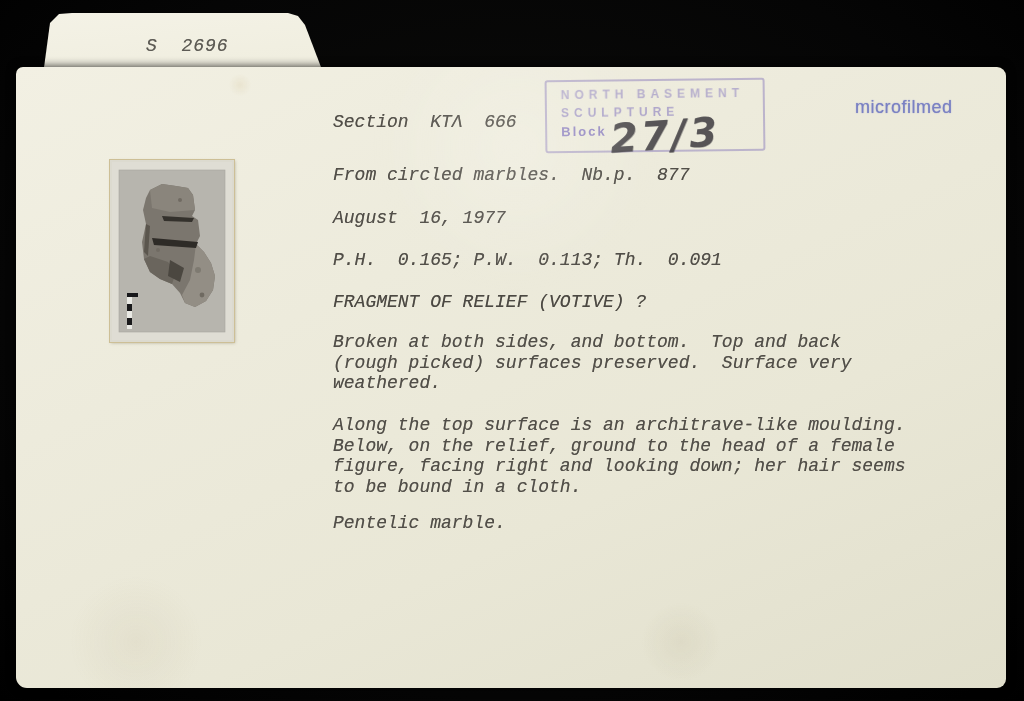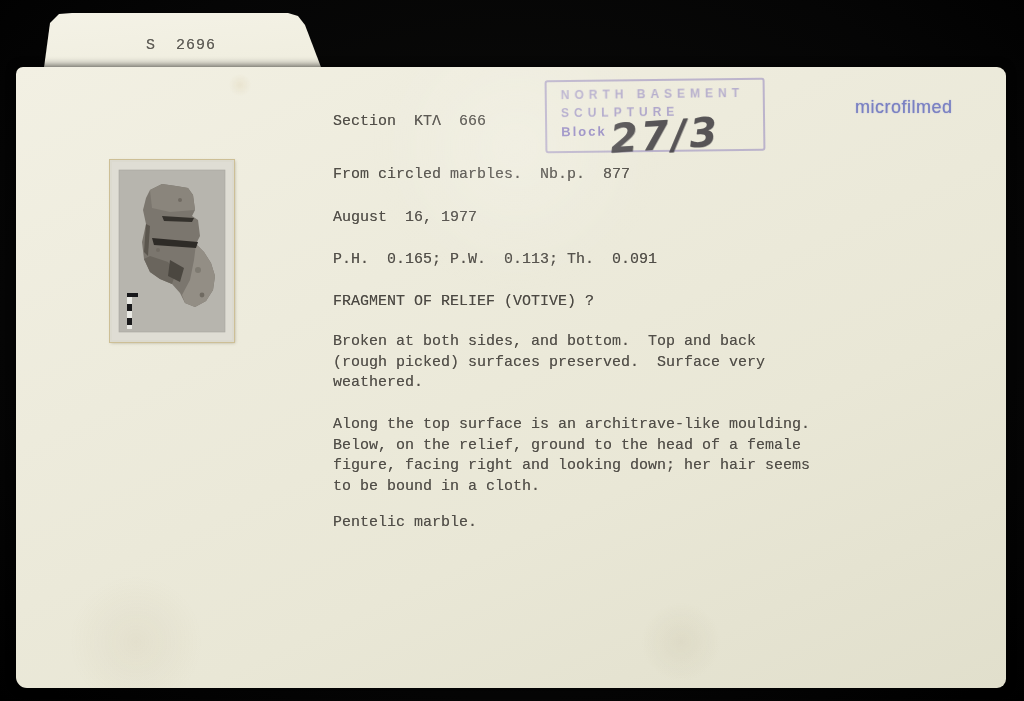--- a/index.html
+++ b/index.html
@@ -20,22 +20,23 @@
     position:absolute;left:16px;top:67px;width:990px;height:621px;border-radius:7px 9px 9px 11px;pointer-events:none;
     background:
       radial-gradient(circle 95px at 120px 575px, rgba(148,126,82,0.07) 0%, rgba(148,126,82,0.0) 70%),
       radial-gradient(circle 55px at 665px 575px, rgba(160,148,110,0.10) 0%, rgba(160,148,110,0.0) 72%),
       radial-gradient(circle 14px at 224px 18px, rgba(190,160,90,0.12) 0%, rgba(190,160,90,0) 80%),
       radial-gradient(circle 180px at 500px 80px, rgba(255,255,250,0.20) 0%, rgba(255,255,250,0) 80%);
   }
   
   .typed{
     position:absolute;font-family:"Liberation Mono","DejaVu Sans Mono",monospace;
-    font-size:15px;line-height:20.6px;color:#514e48;white-space:pre-wrap;
+    font-size:18px;line-height:20.6px;color:#514e48;white-space:pre-wrap;
     text-shadow:0 0 0.6px rgba(70,66,60,0.55);
+    font-style:italic;
   }
   .tab-label{left:146px;top:36px;color:#5d5b55;letter-spacing:1px;}
   .l-section{left:333px;top:112px;}
   .l-from{left:333px;top:165px;}
   .l-date{left:333px;top:208px;}
   .l-dims{left:333px;top:250px;}
   .l-title{left:333px;top:292px;color:#4b4842;}
   .l-para1{left:333px;top:332px;}
   .l-para2{left:333px;top:415px;}
   .l-material{left:333px;top:513px;}

